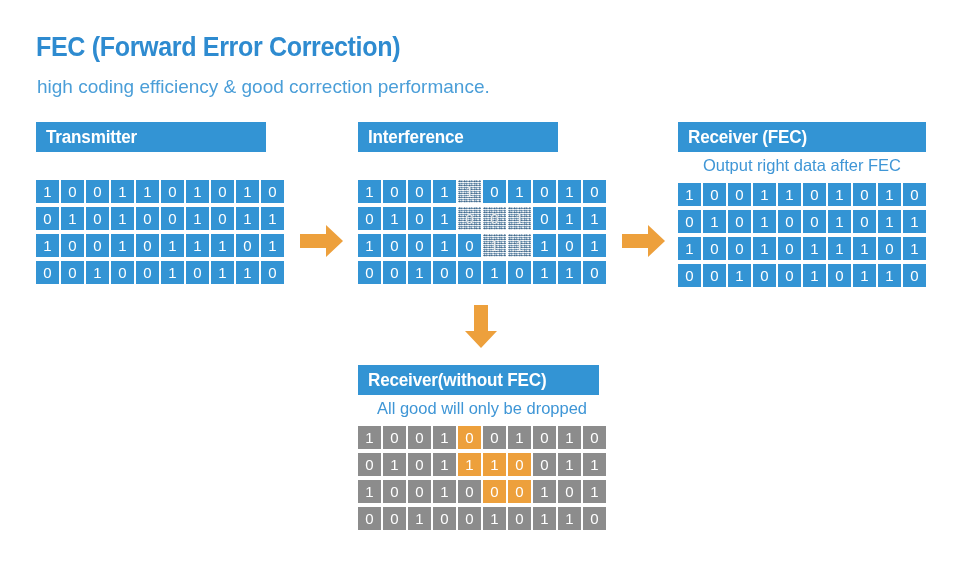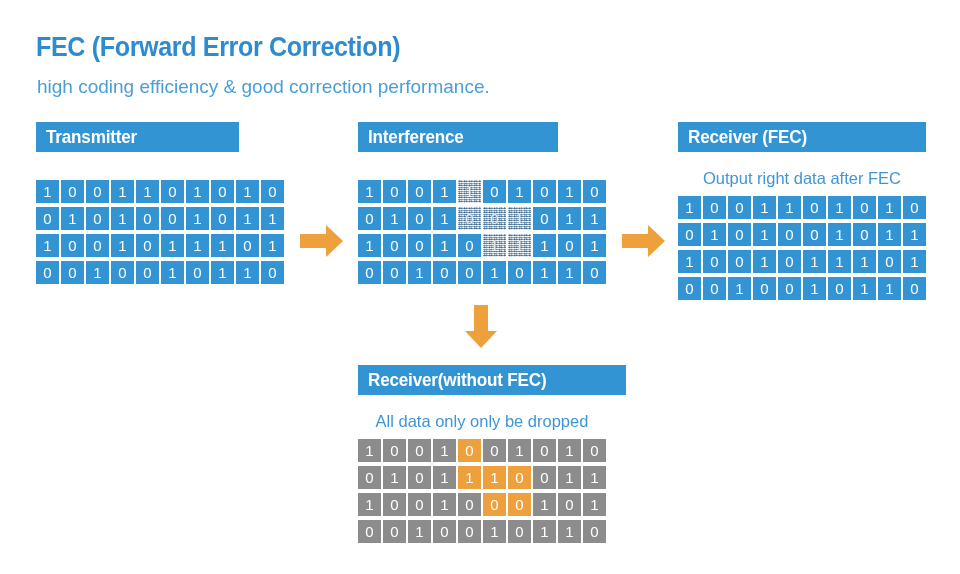--- a/index.html
+++ b/index.html
@@ -59,21 +59,21 @@
   .panel-header span {
     display: inline-block;
     transform: scaleX(0.95);
     transform-origin: left center;
   }
   .panel-caption {
     color: #3f96d6;
     font-size: 16.5px;
     line-height: 22px;
     height: 24px;
-    padding-top: 15px;
+    padding-top: 2px;
     white-space: nowrap;
     text-align: center;
   }
 
   
   .bit-grid {
     display: flex;
     flex-direction: column;
     gap: 4px;
     margin-top: 5px;
@@ -142,24 +142,24 @@
     height: 44px;
   }
   .arrow-right svg, .arrow-down svg { display: block; }
 
   
   #panel-transmitter { left: 36px;  top: 122px; width: 250px; }
   #panel-interference{ left: 358px; top: 122px; width: 248px; }
   #panel-receiver-fec{ left: 678px; top: 122px; width: 248px; }
   #panel-receiver-nofec { left: 358px; top: 365px; width: 248px; }
 
-  #panel-transmitter .panel-header  { width: 203px; }
+  #panel-transmitter .panel-header  { width: 230px; }
   #panel-interference .panel-header { width: 200px; }
   #panel-receiver-fec .panel-header { width: 248px; }
-  #panel-receiver-nofec .panel-header { width: 268px; }
+  #panel-receiver-nofec .panel-header { width: 241px; }
 
   #panel-transmitter .bit-grid { margin-top: 28px; }
   #panel-interference .bit-grid { margin-top: 28px; }
 
   #arrow-tx-to-int   { left: 300px; top: 224px; }
   #arrow-int-to-rx   { left: 622px; top: 224px; }
   #arrow-int-to-norx { left: 464px; top: 305px; }
 </style>
 </head>
 <body>
@@ -333,21 +333,21 @@
         <div class="bit-cell"><span class="bit-char">1</span></div>
         <div class="bit-cell"><span class="bit-char">0</span></div>
       </div>
     </div>
 </div>
 
 <div class="panel" id="panel-receiver-nofec">
   <div class="panel-header">
     <span>Receiver(without FEC)</span>
   </div>
-  <div class="panel-caption">All data only only be dropped</div>
+  <div class="panel-caption">All good will only be dropped</div>
   <div class="bit-grid">
       <div class="bit-row">
         <div class="bit-cell grey"><span class="bit-char">1</span></div>
         <div class="bit-cell grey"><span class="bit-char">0</span></div>
         <div class="bit-cell grey"><span class="bit-char">0</span></div>
         <div class="bit-cell grey"><span class="bit-char">1</span></div>
         <div class="bit-cell flip"><span class="bit-char">0</span></div>
         <div class="bit-cell grey"><span class="bit-char">0</span></div>
         <div class="bit-cell grey"><span class="bit-char">1</span></div>
         <div class="bit-cell grey"><span class="bit-char">0</span></div>

